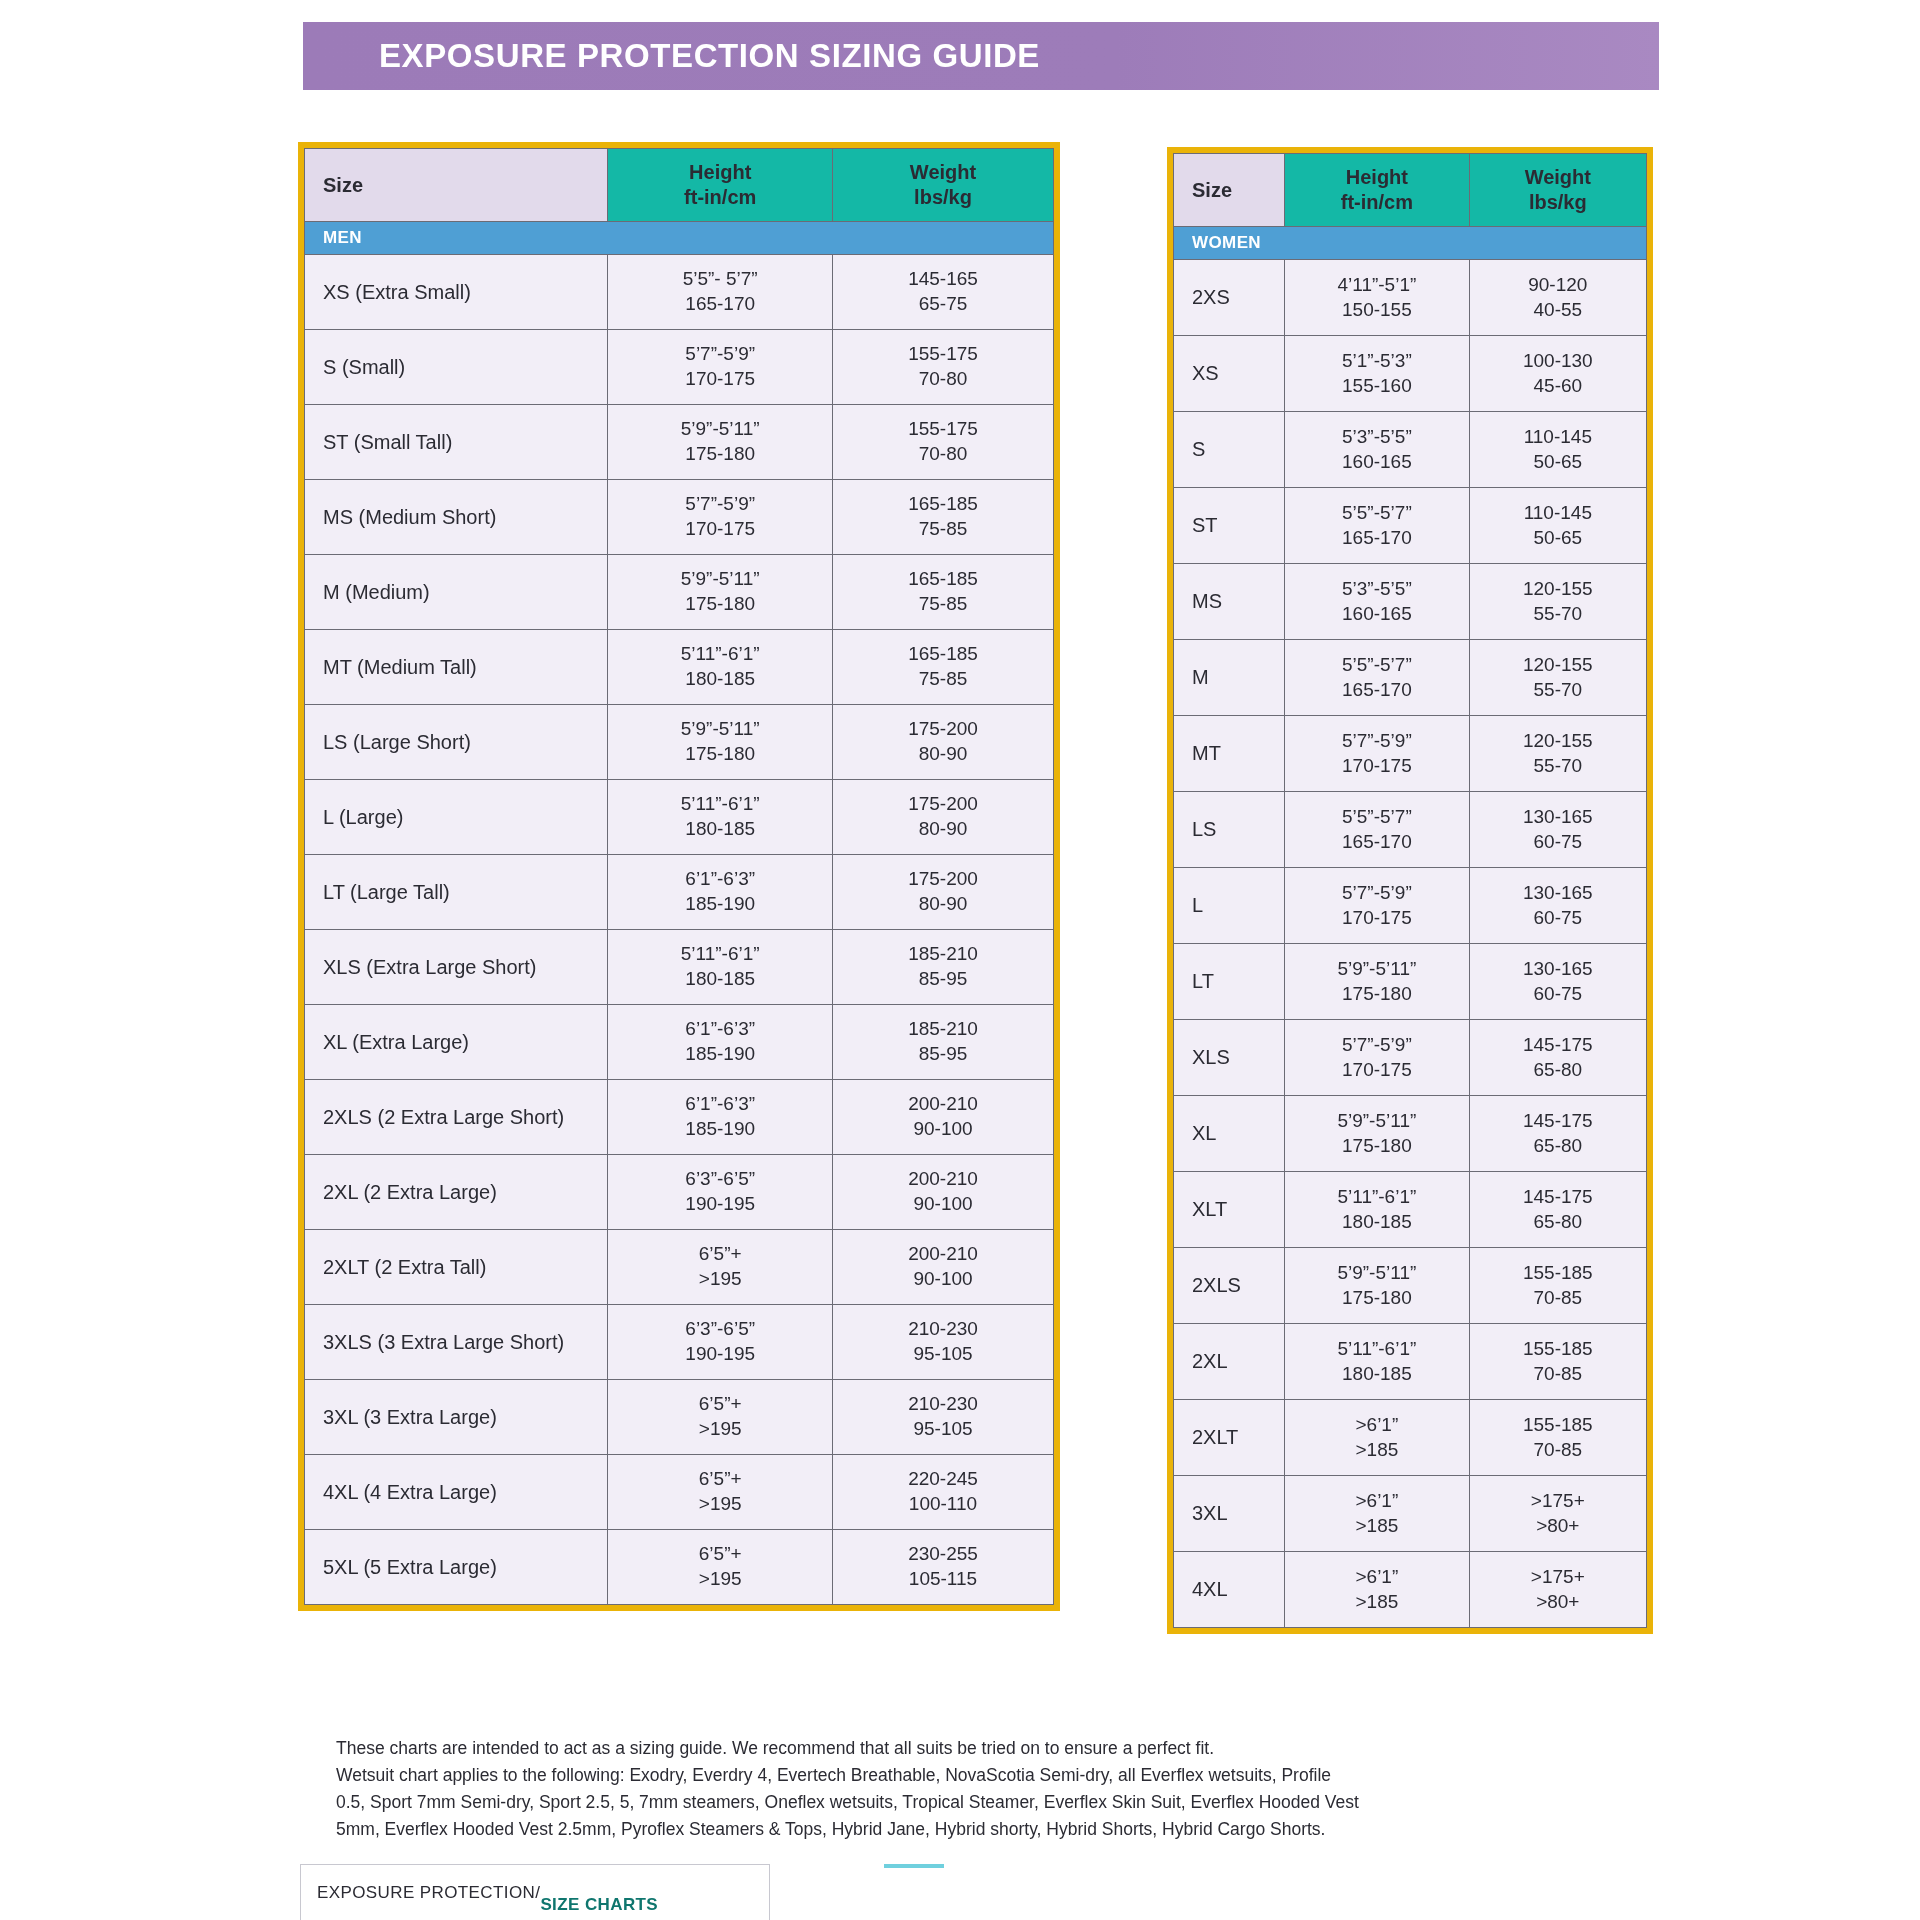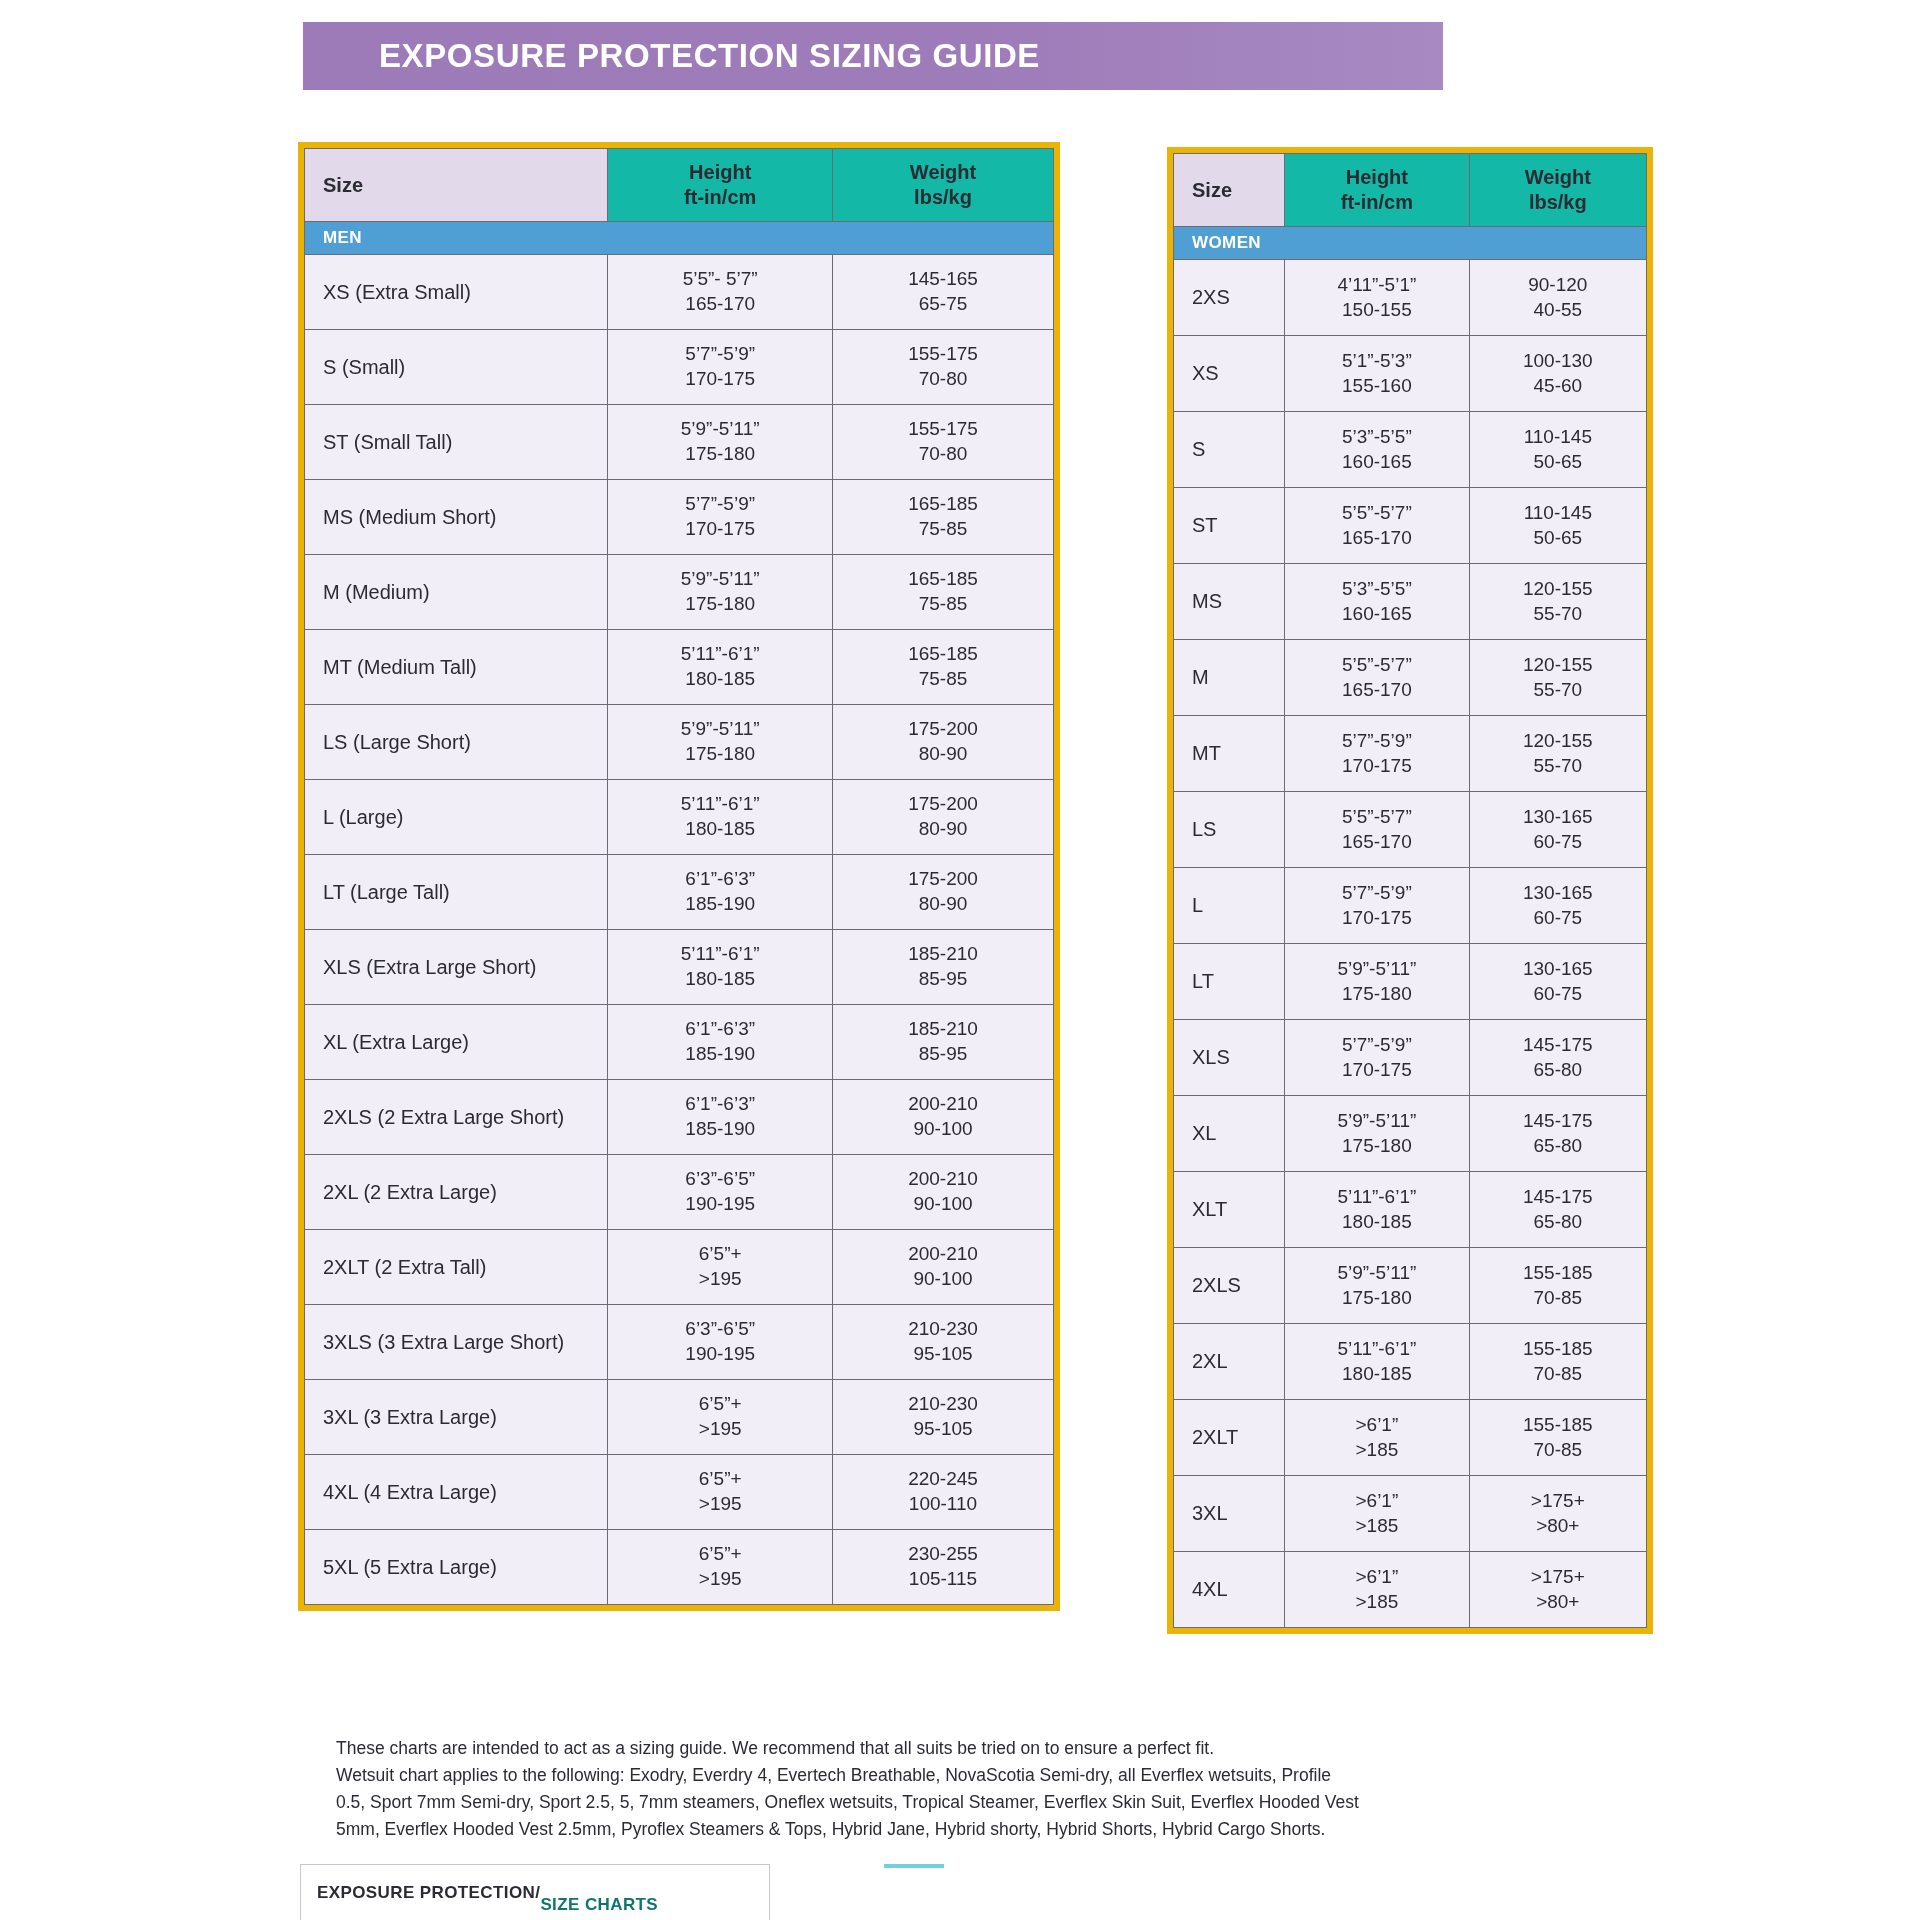--- a/index.html
+++ b/index.html
@@ -20,21 +20,21 @@
     left: 0; top: 0;
     width: 1920px;
     height: 1920px;
   }
 
   
   .title-banner {
     position: absolute;
     left: 303px;
     top: 22px;
-    width: 1140px;
+    width: 1356px;
     height: 68px;
     background: linear-gradient(to right, #9c7bb8 0%, #9d7cb9 60%, #a989c2 100%);
     display: flex;
     align-items: center;
     padding-left: 76px;
     box-sizing: border-box;
   }
   .title-banner .title-text {
     color: #ffffff;
     font-size: 33px;
@@ -148,21 +148,21 @@
     border: 1px solid #c8c8d0;
     border-bottom: none;
     background: #ffffff;
     box-sizing: border-box;
     display: flex;
     align-items: center;
     padding-left: 16px;
   }
   .bottom-tab .tab-a {
     font-size: 17px;
-    font-weight: bold;
+    font-weight: normal;
     color: #2b2b33;
     letter-spacing: 0.4px;
   }
   .bottom-tab .tab-b {
     font-size: 17px;
     font-weight: bold;
     color: #0f766e;
     letter-spacing: 0.4px;
     margin-top: 25px;
   }

